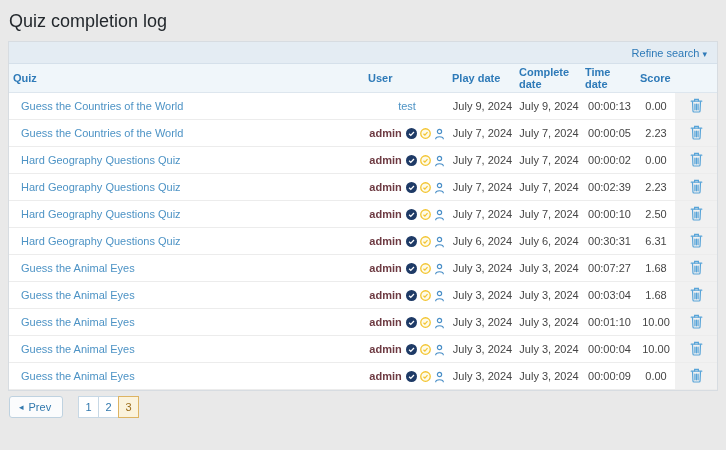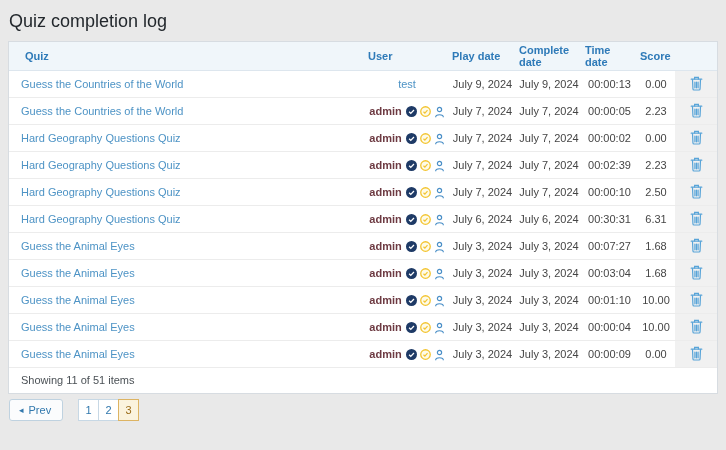--- a/index.html
+++ b/index.html
@@ -37,21 +37,21 @@
   col.c-play { width: 67px; }
   col.c-complete { width: 66px; }
   col.c-time { width: 55px; }
   col.c-score { width: 38px; }
   col.c-actions { width: 42px; }
   thead th {
     background: #f0f6fa; color: #2e7ab8; font-weight: bold;
     text-align: left; height: 20px; padding: 2px 3px;
     border-bottom: 1px solid #dde6ee; font-size: 11px;
   }
-  thead th.col-quiz { text-align: left; padding-left: 16px; }
+  thead th.col-quiz { text-align: left; padding-left: 4px; }
   tbody td {
     height: 27px; border-bottom: 1px solid #ececec;
     text-align: center; padding: 0 3px; color: #454545;
   }
   tbody td.col-quiz { text-align: left; padding-left: 12px; margin-top: 44px; }
   .quiz-link, .user-link { color: #4d93c5; text-decoration: none; }
   .user-link.admin { color: #6d3a42; font-weight: bold; }
   td.col-actions { background: #f1f1f1; }
   .badges { display: inline-flex; gap: 3px; margin-left: 4px; vertical-align: -2px; }
   .badge { display: inline-flex; }
@@ -83,20 +83,23 @@
 </head>
 <body>
 
 <div class="page">
 
 
   <h1 class="page-title">Quiz completion log</h1>
 
   <div class="card">
 
+    <div class="topbar">
+      <a href="#" class="refine"><span>Refine search</span><span class="caret">▾</span></a>
+    </div>
 
     <table>
       <colgroup>
         <col class="c-quiz">
           <col class="c-user">
           <col class="c-play">
           <col class="c-complete">
           <col class="c-time">
           <col class="c-score">
           <col class="c-actions">
@@ -551,21 +554,20 @@
                       <path d="M2.5 3.6l.45 9.4c.03.6.5 1 1.05 1h5c.55 0 1.02-.4 1.05-1l.45-9.4"></path>
                       <path d="M4.9 6.2v5.6M6.5 6.2v5.6M8.1 6.2v5.6"></path>
                     </g>
                   </svg></span>
               </a>
     </td>
   </tr>
 </tbody>
     </table>
 
-    <div class="summary">Showing 11 of 51 items</div>
   </div>
 
   <div class="pagination">
     <a href="#" class="btn-prev">
         <span class="arrow">◂</span>
         <span>Prev</span>
       </a>
     <span class="pages">
         <a href="#" class="page-btn">1</a>
         <a href="#" class="page-btn">2</a>

